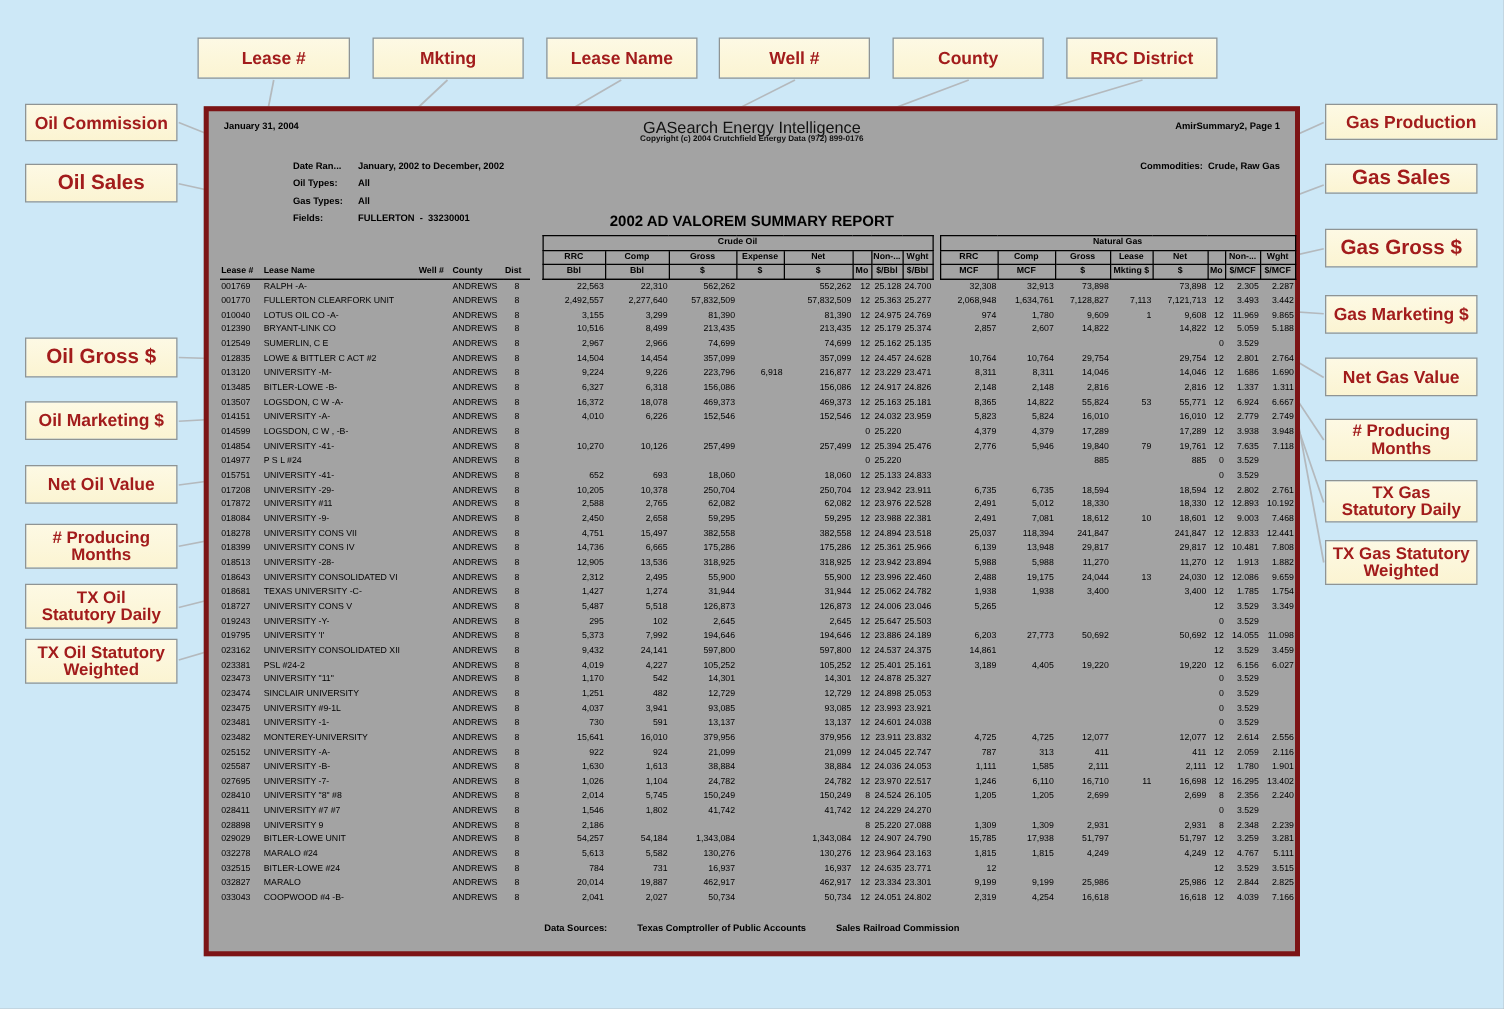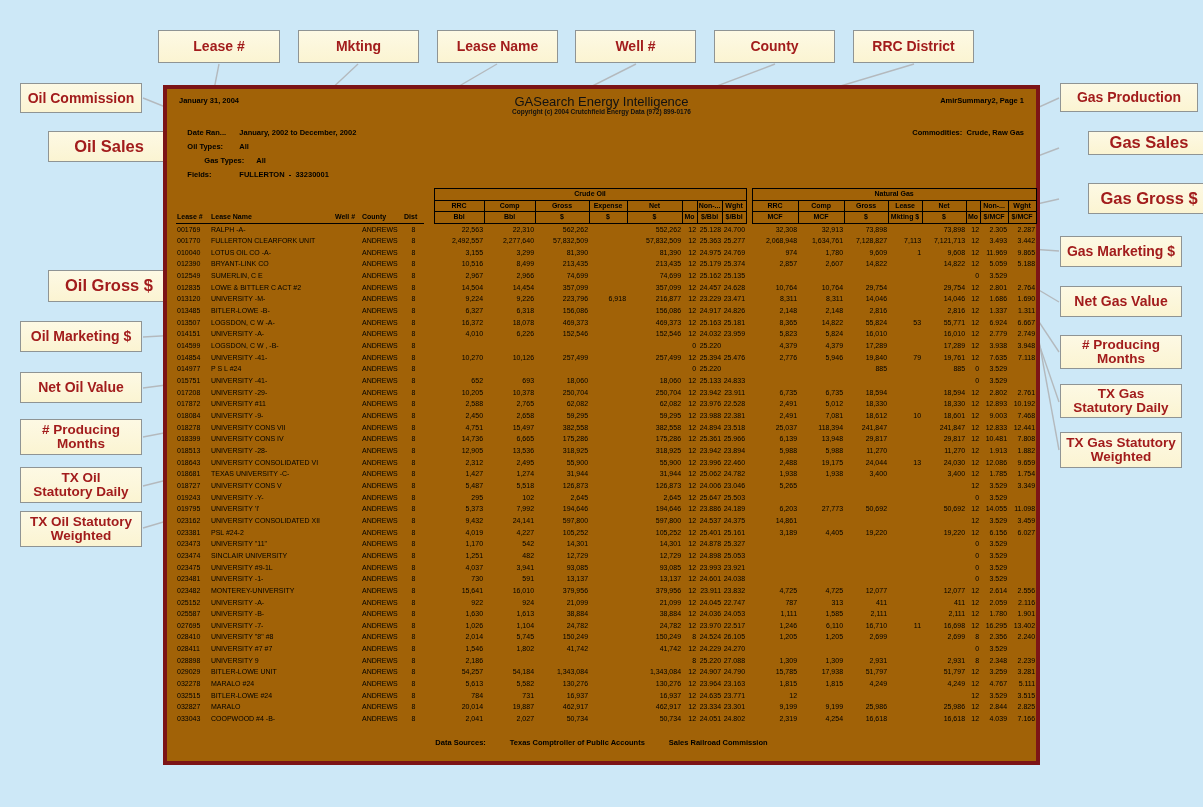--- a/index.html
+++ b/index.html
@@ -13,34 +13,34 @@
   
   .callout{
     position:absolute;box-sizing:border-box;
     background:linear-gradient(180deg,#fdf9e4 0%,#fbf4d2 100%);
     border:1px solid #8f9494;
     color:#a21c1c;font-weight:bold;
     display:flex;align-items:center;justify-content:center;
     text-align:center;white-space:pre-line;line-height:1.05;
     font-size:14px;
   }
-  .callout.big{font-size:16.5px;margin-left:28px;}
+  .callout.big{font-size:16.5px;}
   .callout.two{font-size:13.5px;}
 
   
   .report{
     position:absolute;left:163px;top:85px;width:877px;height:680px;
-    box-sizing:border-box;background:#a16207;border:4px solid #7c1416;
+    box-sizing:border-box;background:#a3a3a3;border:4px solid #7c1416;
   }
   .abs{position:absolute;}
   .rpt-small{font-size:7.5px;font-weight:bold;color:#000;white-space:pre;}
   .rpt-center{left:0;top:5px;width:100%;text-align:center;}
   .app-title{font-size:13px;font-weight:normal;color:#111;}
   .copyright{font-size:6.5px;font-weight:bold;color:#111;margin-top:-1px;}
-  .metalabel{display:inline-block;width:52px;}
+  .metalabel{display:inline-block;width:52px;margin-left:47px;}
   .report-title{left:0;top:81px;width:100%;text-align:center;font-size:12px;font-weight:bold;color:#000;}
 
   
   table.grid{border-collapse:collapse;table-layout:fixed;width:860px;}
   table.grid td{overflow:hidden;padding:0 1px;box-sizing:border-box;}
   thead td{font-size:7px;font-weight:bold;line-height:10.5px;height:11px;color:#000;}
   thead td.bx{border:1px solid #000;text-align:center;}
   thead td.grpbox{border:1px solid #000;text-align:center;}
   thead td.lhdr{border-bottom:1px solid #000;text-align:left;}
   thead td.plain{border:none;}
@@ -133,27 +133,28 @@
 
   <div class="abs rpt-small" style="left:12px;top:30px">
     <span class="metalabel">Date Ran...</span><span>January, 2002 to December, 2002</span>
   </div>
   <div class="abs rpt-small" style="right:12px;top:30px">
     <span>Commodities:</span>&nbsp;&nbsp;<span>Crude, Raw Gas</span>
   </div>
   <div class="abs rpt-small" style="left:12px;top:44px">
     <span class="metalabel">Oil Types:</span><span>All</span>
   </div>
-  <div class="abs rpt-small" style="left:29px;top:58px">
+  <div class="abs rpt-small" style="left:12px;top:58px">
     <span class="metalabel">Gas Types:</span><span>All</span>
   </div>
   <div class="abs rpt-small" style="left:12px;top:72px">
     <span class="metalabel">Fields:</span><span>FULLERTON  -  33230001</span>
   </div>
 
+  <div class="abs report-title">2002 AD VALOREM SUMMARY REPORT</div>
 
   <table class="grid abs" style="left:9px;top:99px">
     <colgroup>
       <col style="width:34px">
         <col style="width:124px">
         <col style="width:27px">
         <col style="width:42px">
         <col style="width:21px">
       <col style="width:10px">
       <col style="width:50px">

